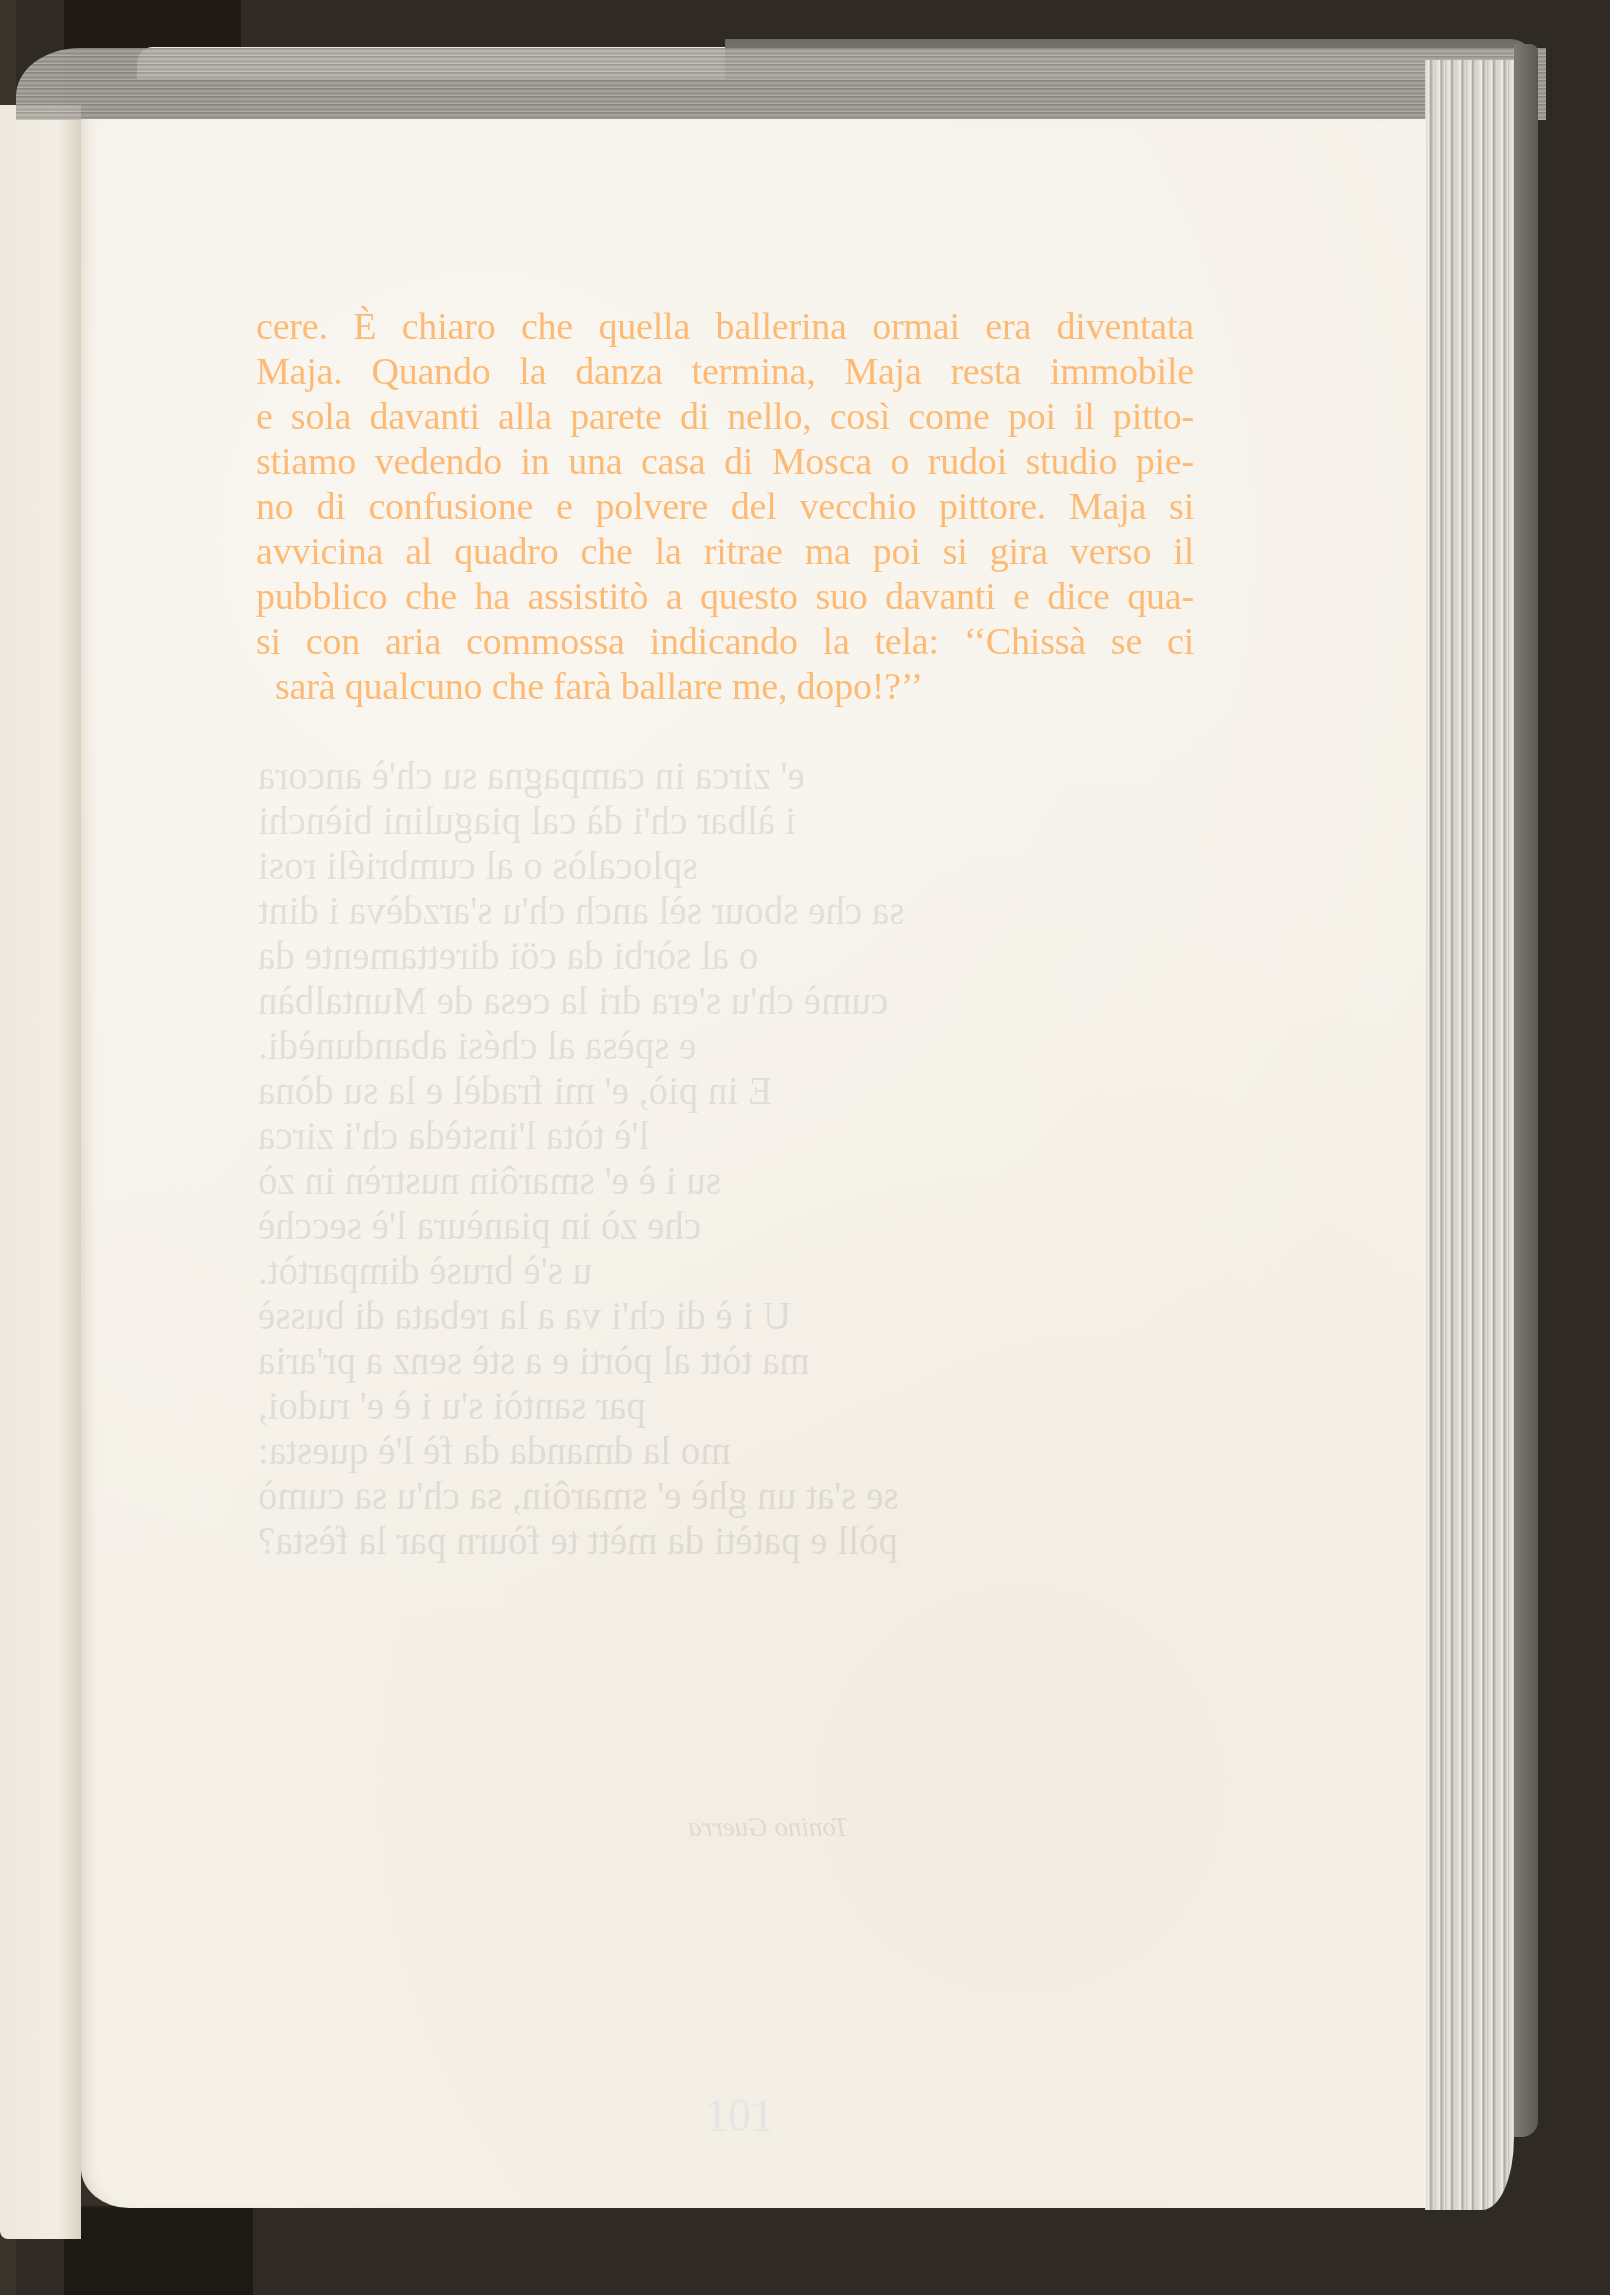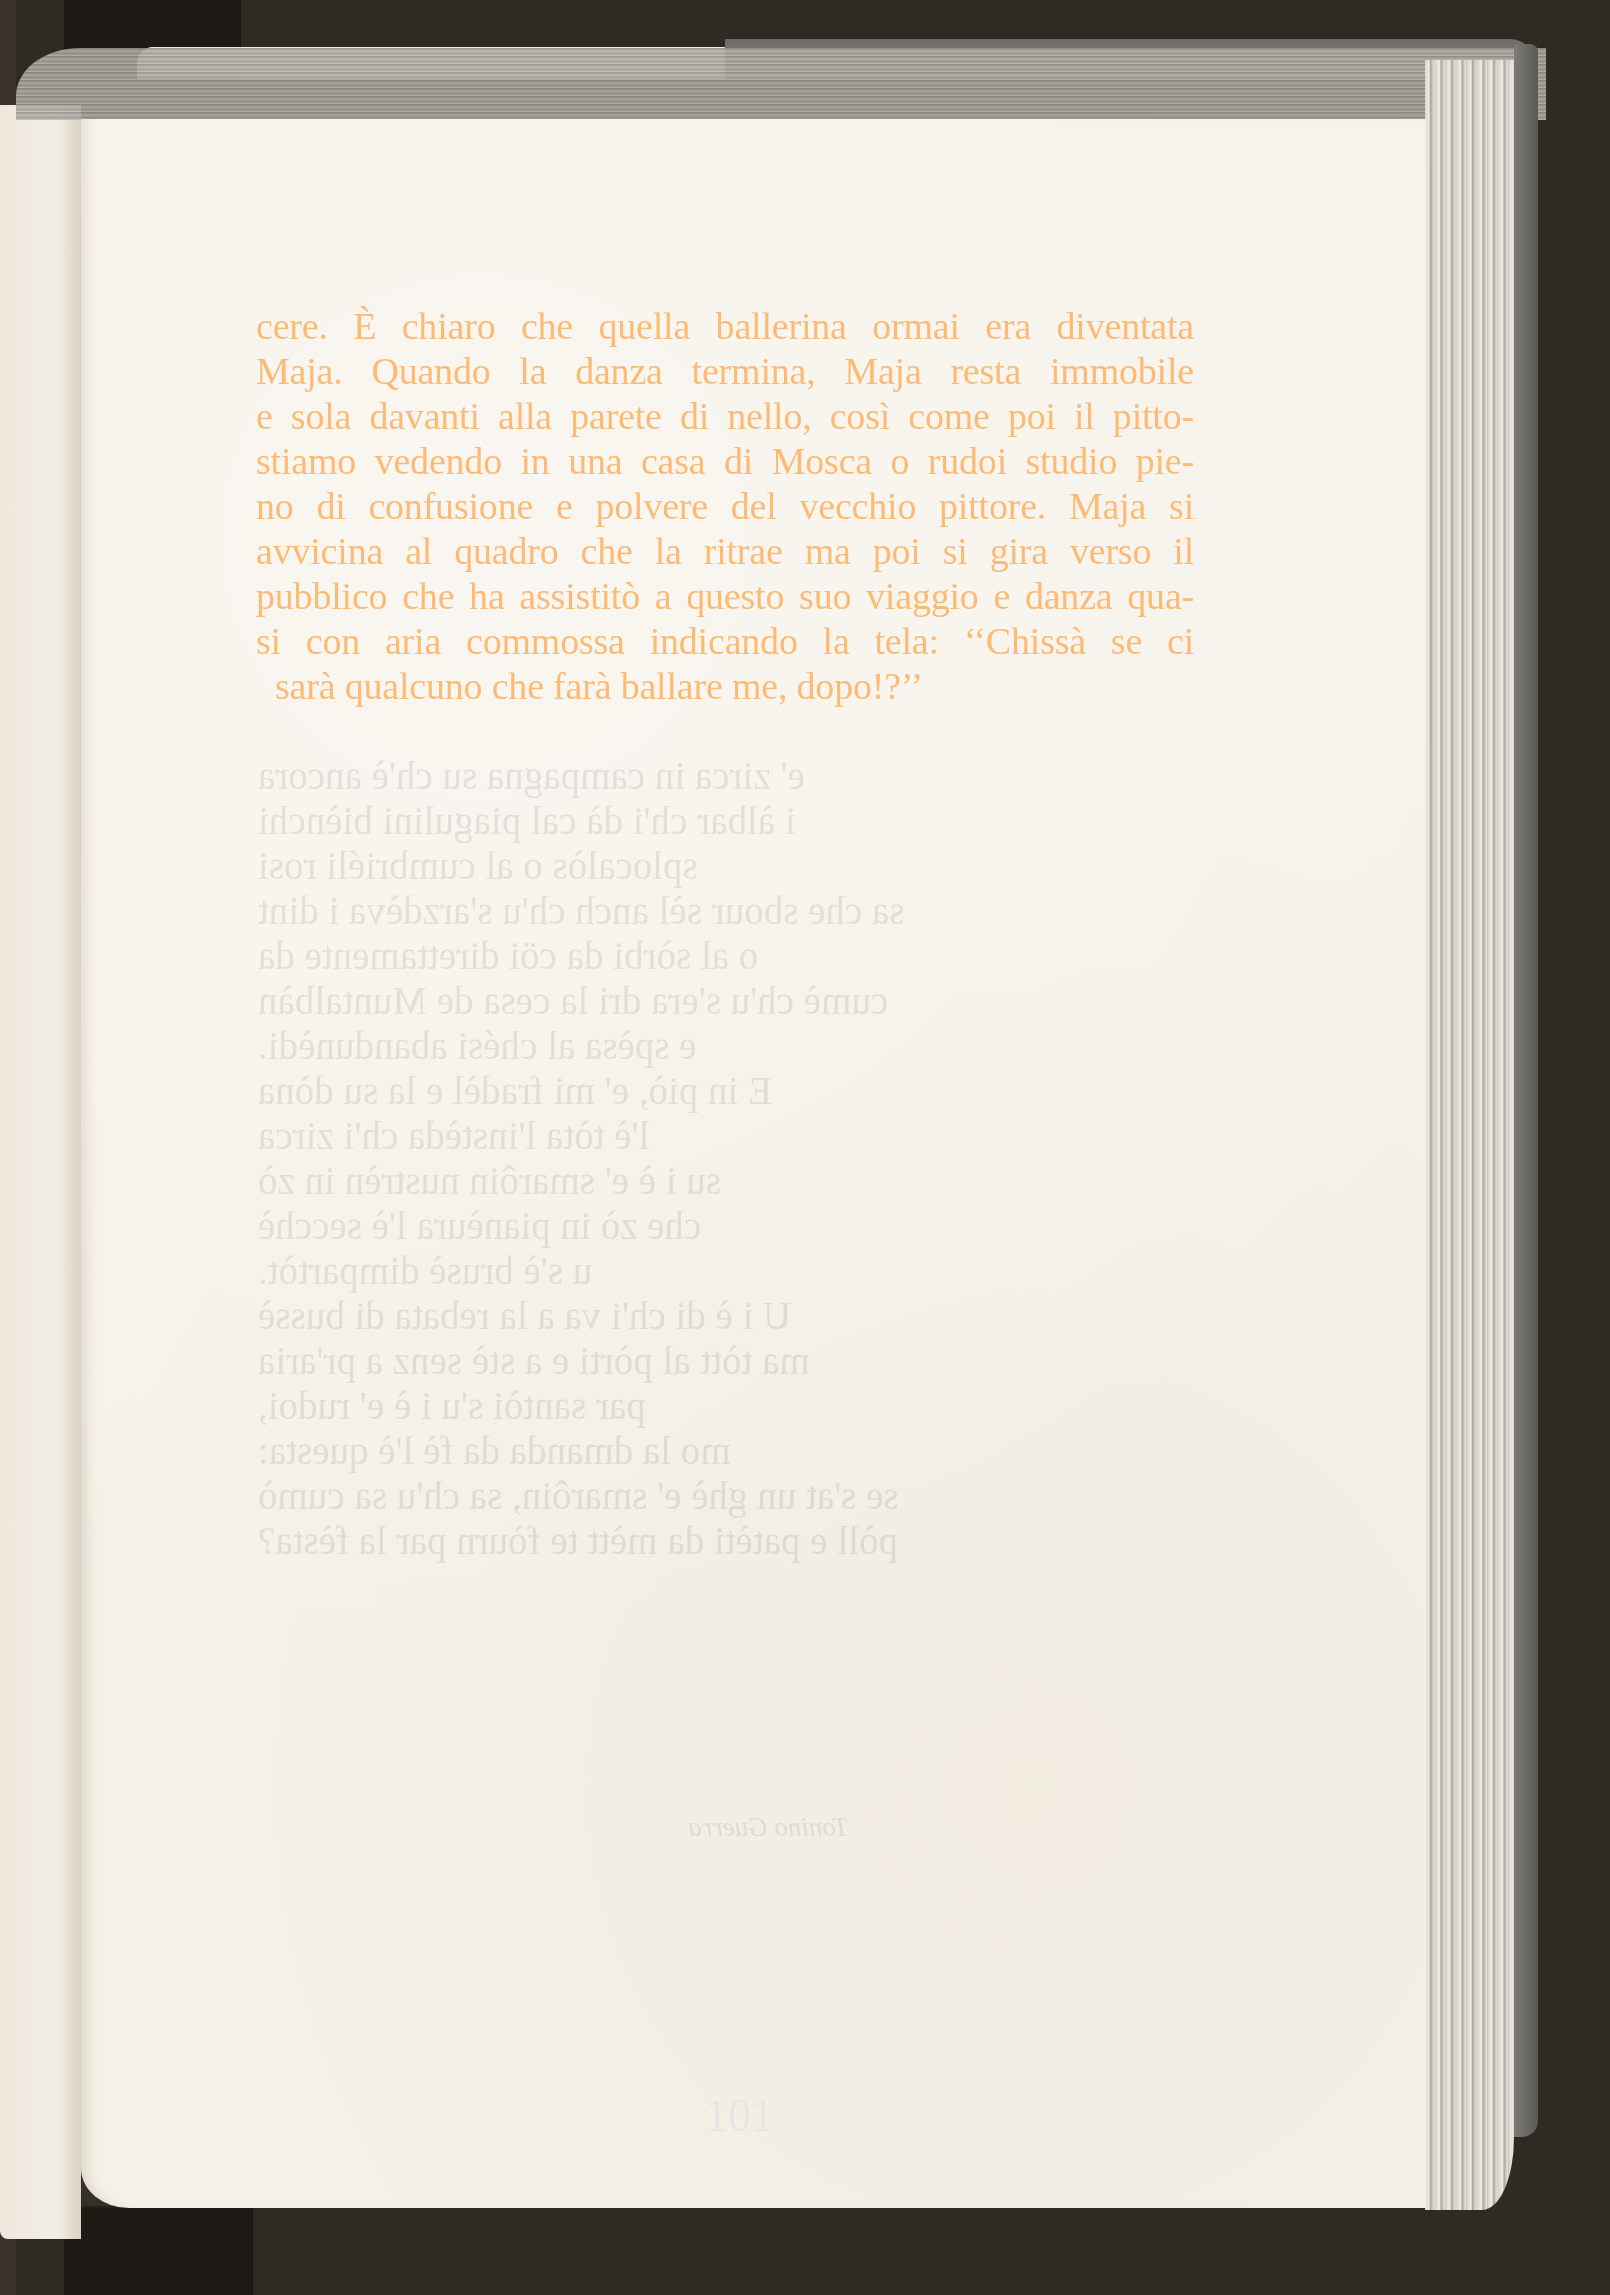--- a/index.html
+++ b/index.html
@@ -128,19 +128,19 @@
 pòll e patèti da mètt te fòurn par la fèsta?</div>
 <div class="ghost-author">Tonino Guerra</div>
 
 <div class="body-text">
   <span class="line">cere. È chiaro che quella ballerina ormai era diventata</span>
   <span class="line">Maja. Quando la danza termina, Maja resta immobile</span>
   <span class="line">e sola davanti alla parete di nello, così come poi il pitto-</span>
   <span class="line">stiamo vedendo in una casa di Mosca o rudoi studio pie-</span>
   <span class="line">no di confusione e polvere del vecchio pittore. Maja si</span>
   <span class="line">avvicina al quadro che la ritrae ma poi si gira verso il</span>
-  <span class="line">pubblico che ha assistitò a questo suo viaggio e danza qua-</span>
+  <span class="line">pubblico che ha assistitò a questo suo davanti e dice qua-</span>
   <span class="line">si con aria commossa indicando la tela: ‘‘Chissà se ci</span>
   <span class="line last">sarà qualcuno che farà ballare me, dopo!?’’</span>
 </div>
 
 <div class="page-number">101</div>
 
 
 </body></html>

